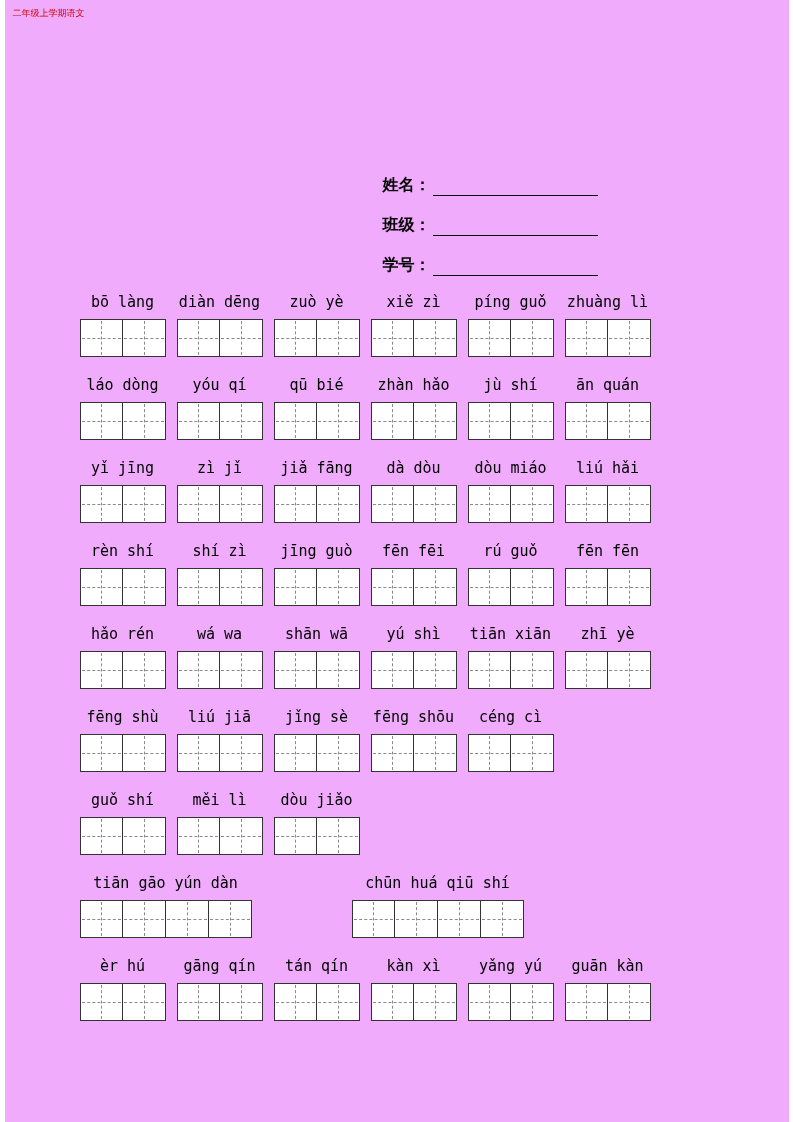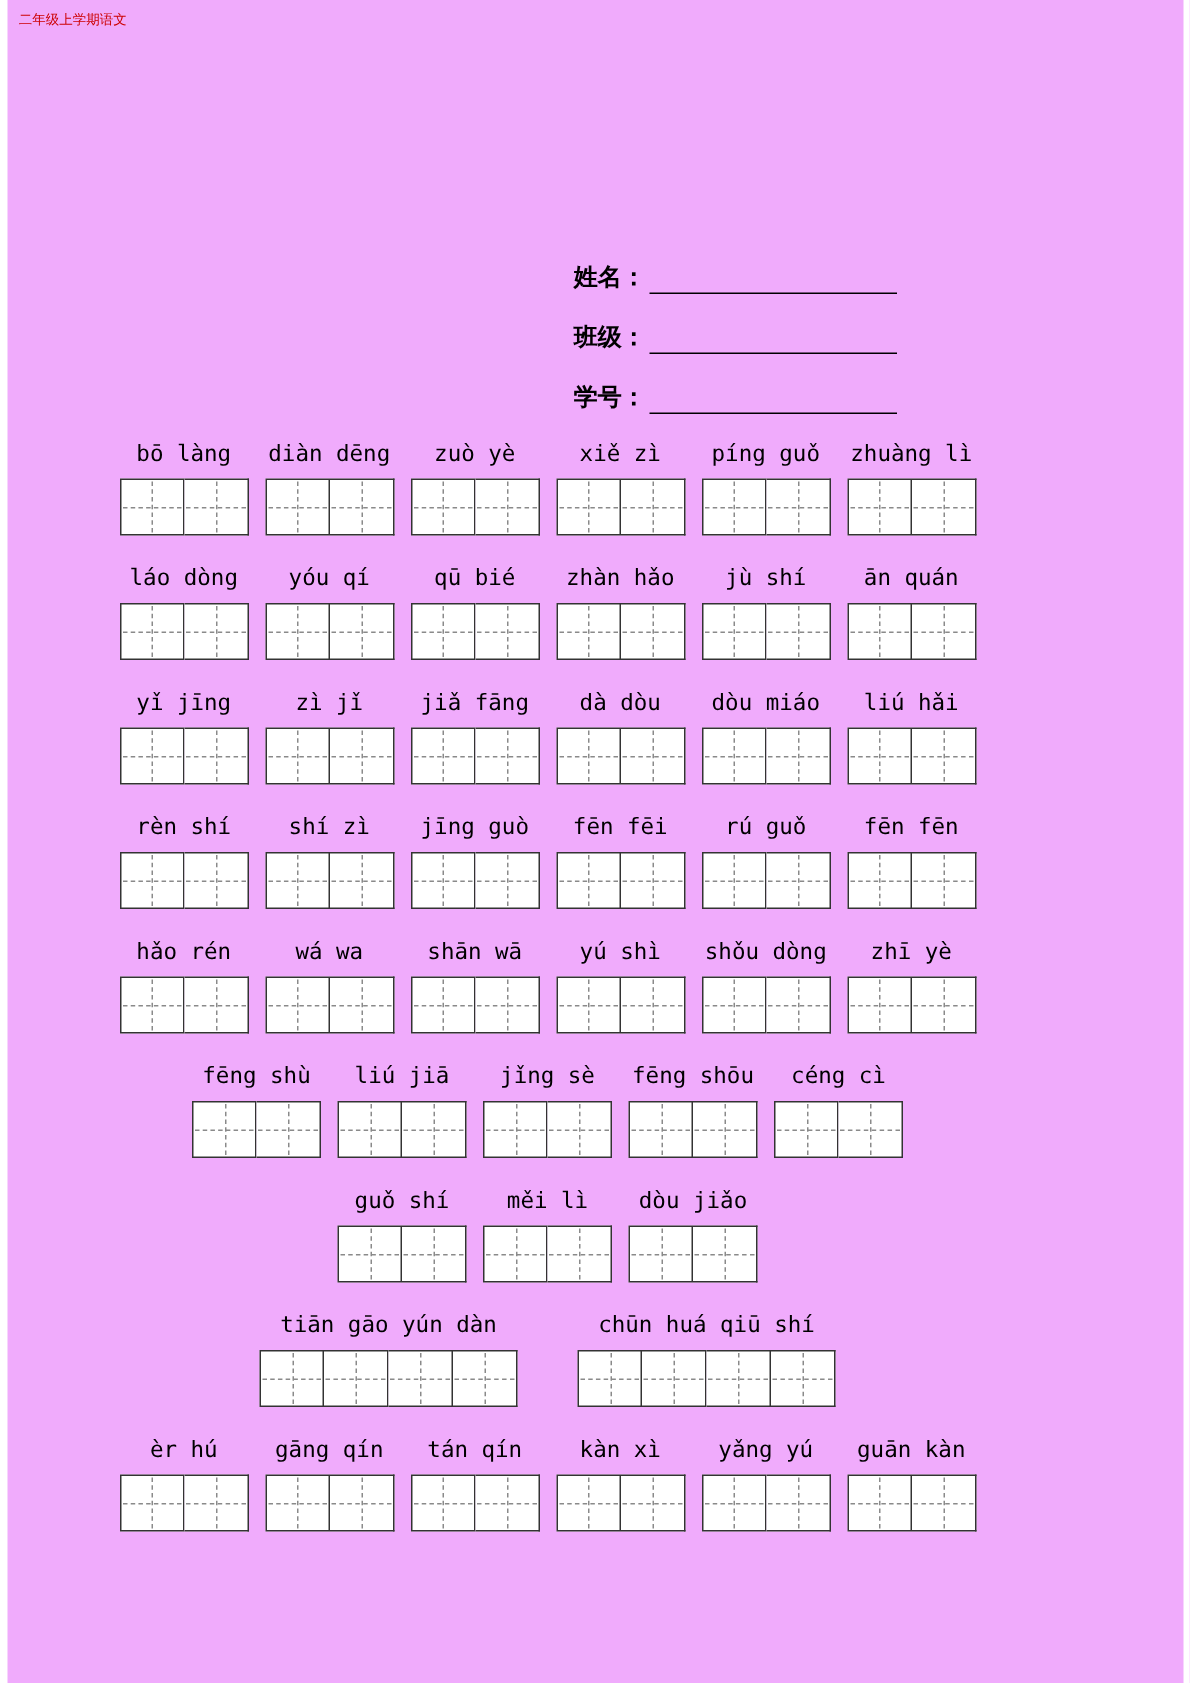--- a/index.html
+++ b/index.html
@@ -57,24 +57,23 @@
     margin-left: 2px;
   }
   .sheet {
     position: absolute;
     left: 75px;
     top: 292px;
   }
   .row {
     display: flex;
     margin-bottom: 18px;
-    justify-content: center;
   }
   .row.gap-normal { gap: 11px; }
-  .row.gap-wide   { gap: 40px; }
+  .row.gap-wide   { gap: 100px; }
   .word {
     display: flex;
     flex-direction: column;
     align-items: center;
   }
   .pinyin {
     font-family: "DejaVu Sans Mono", monospace;
     font-size: 15px;
     line-height: 20px;
     margin-bottom: 7px;
@@ -330,21 +329,21 @@
           </div>
         </div>
         <div class="word">
           <div class="pinyin">yú shì</div>
           <div class="boxes">
             <div class="cell"></div>
             <div class="cell"></div>
           </div>
         </div>
         <div class="word">
-          <div class="pinyin">shǒu dòng</div>
+          <div class="pinyin">tiān xiān</div>
           <div class="boxes">
             <div class="cell"></div>
             <div class="cell"></div>
           </div>
         </div>
         <div class="word">
           <div class="pinyin">zhī yè</div>
           <div class="boxes">
             <div class="cell"></div>
             <div class="cell"></div>

